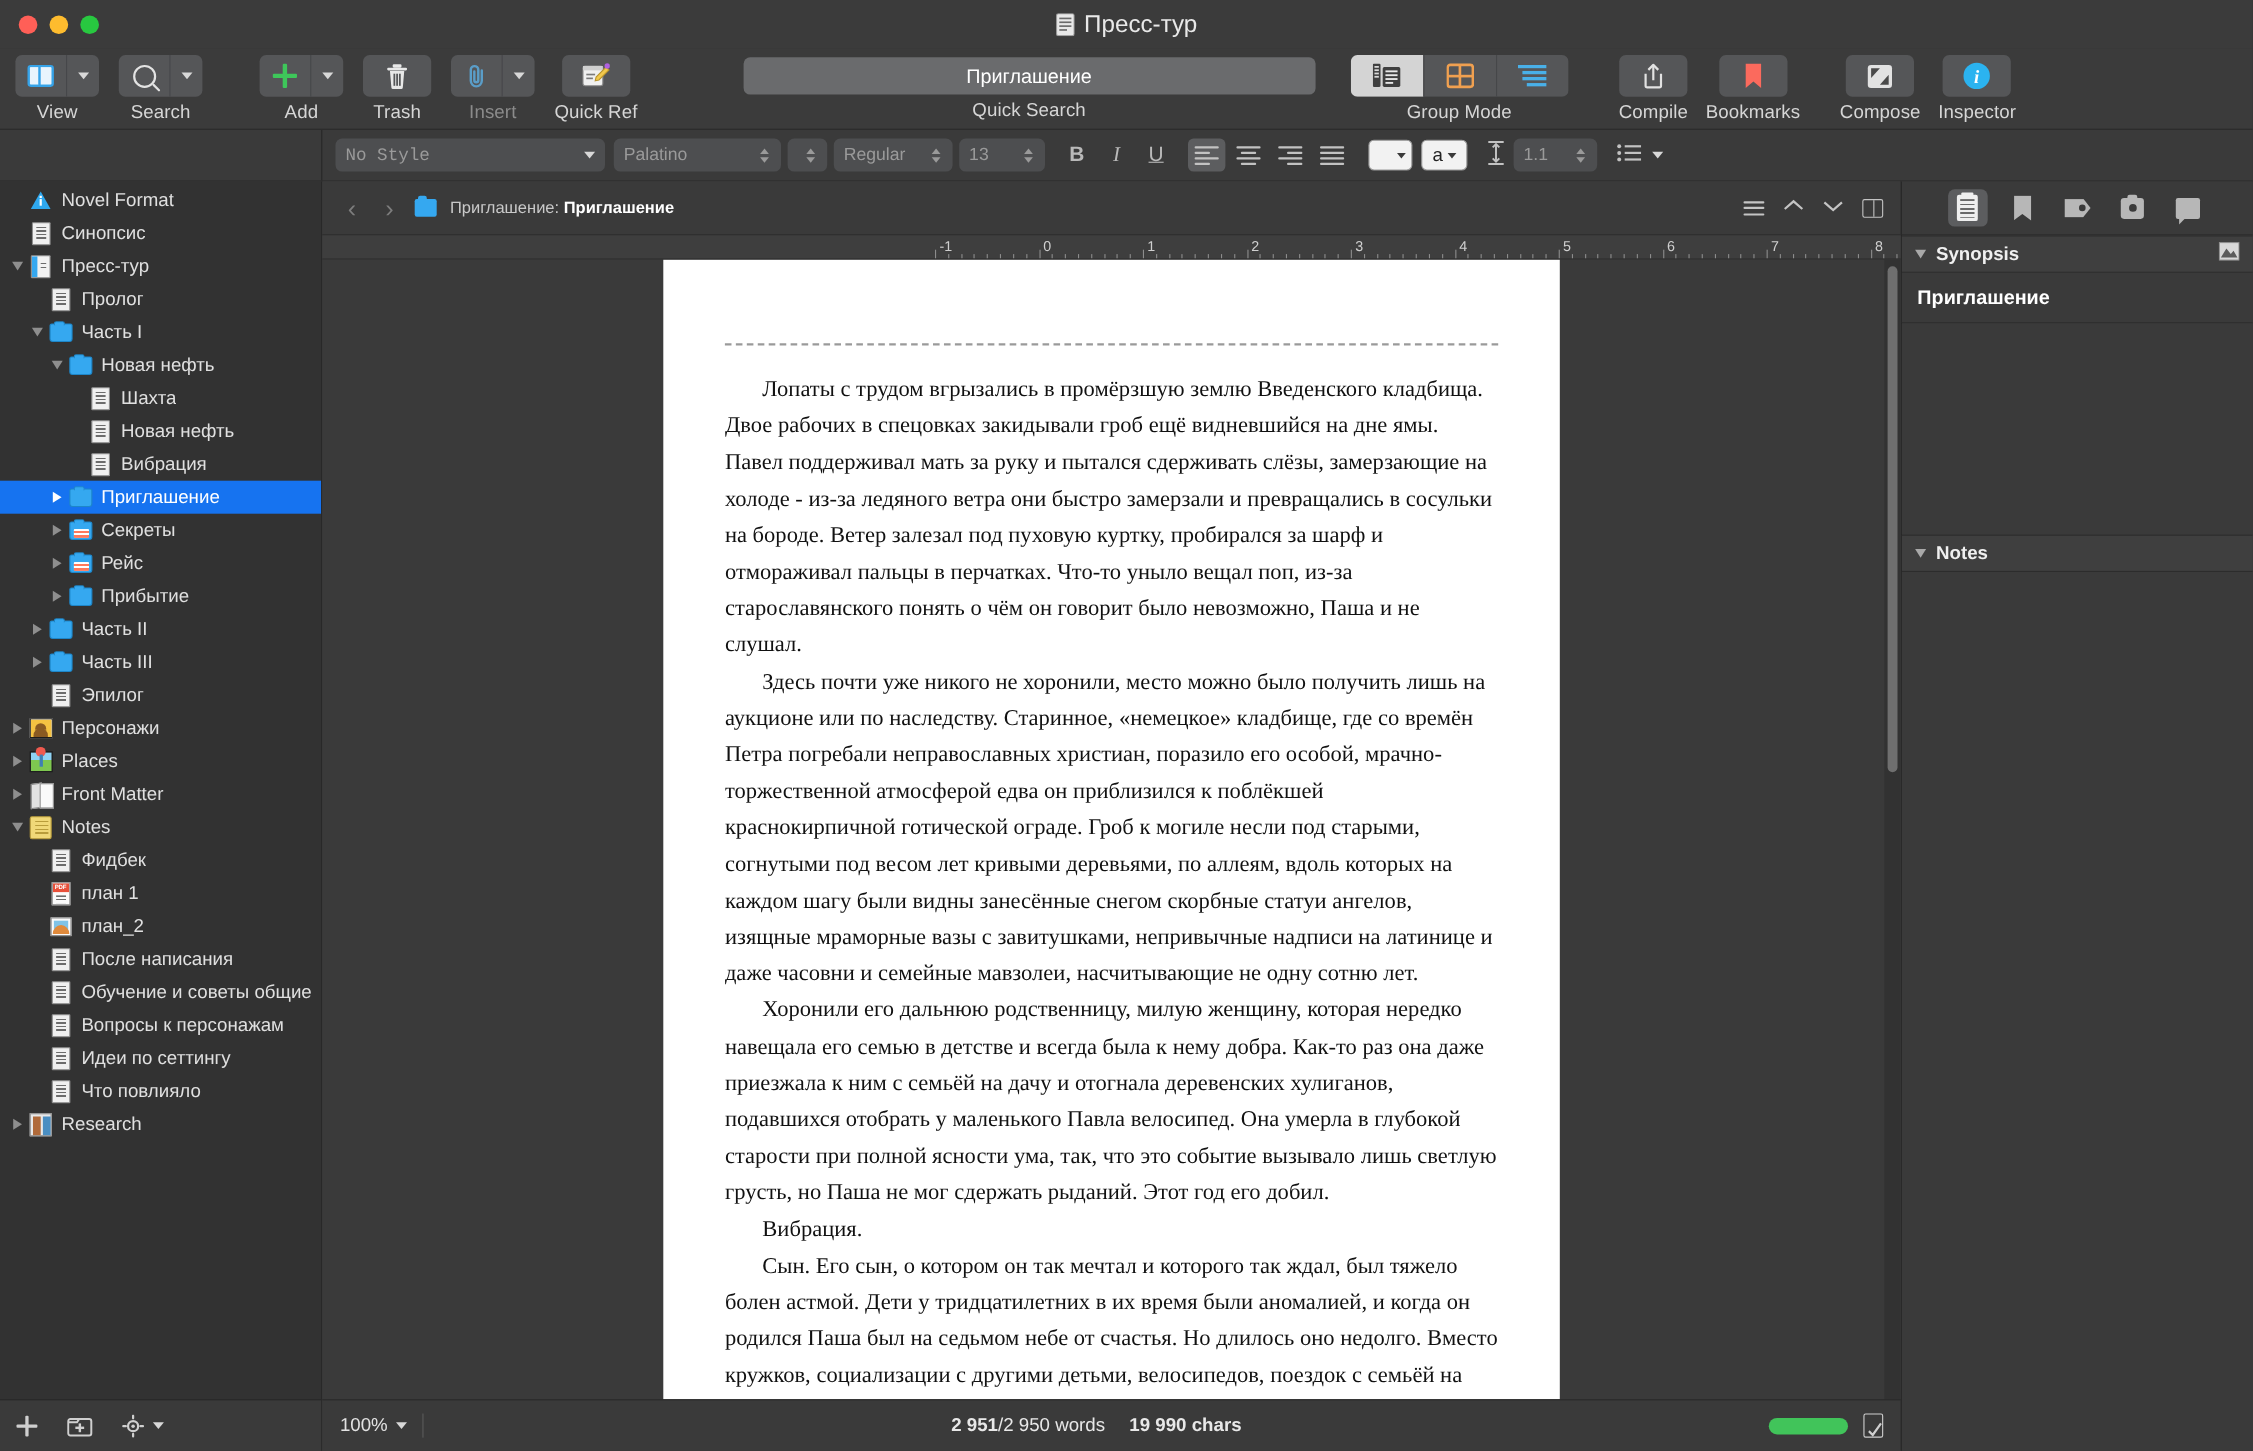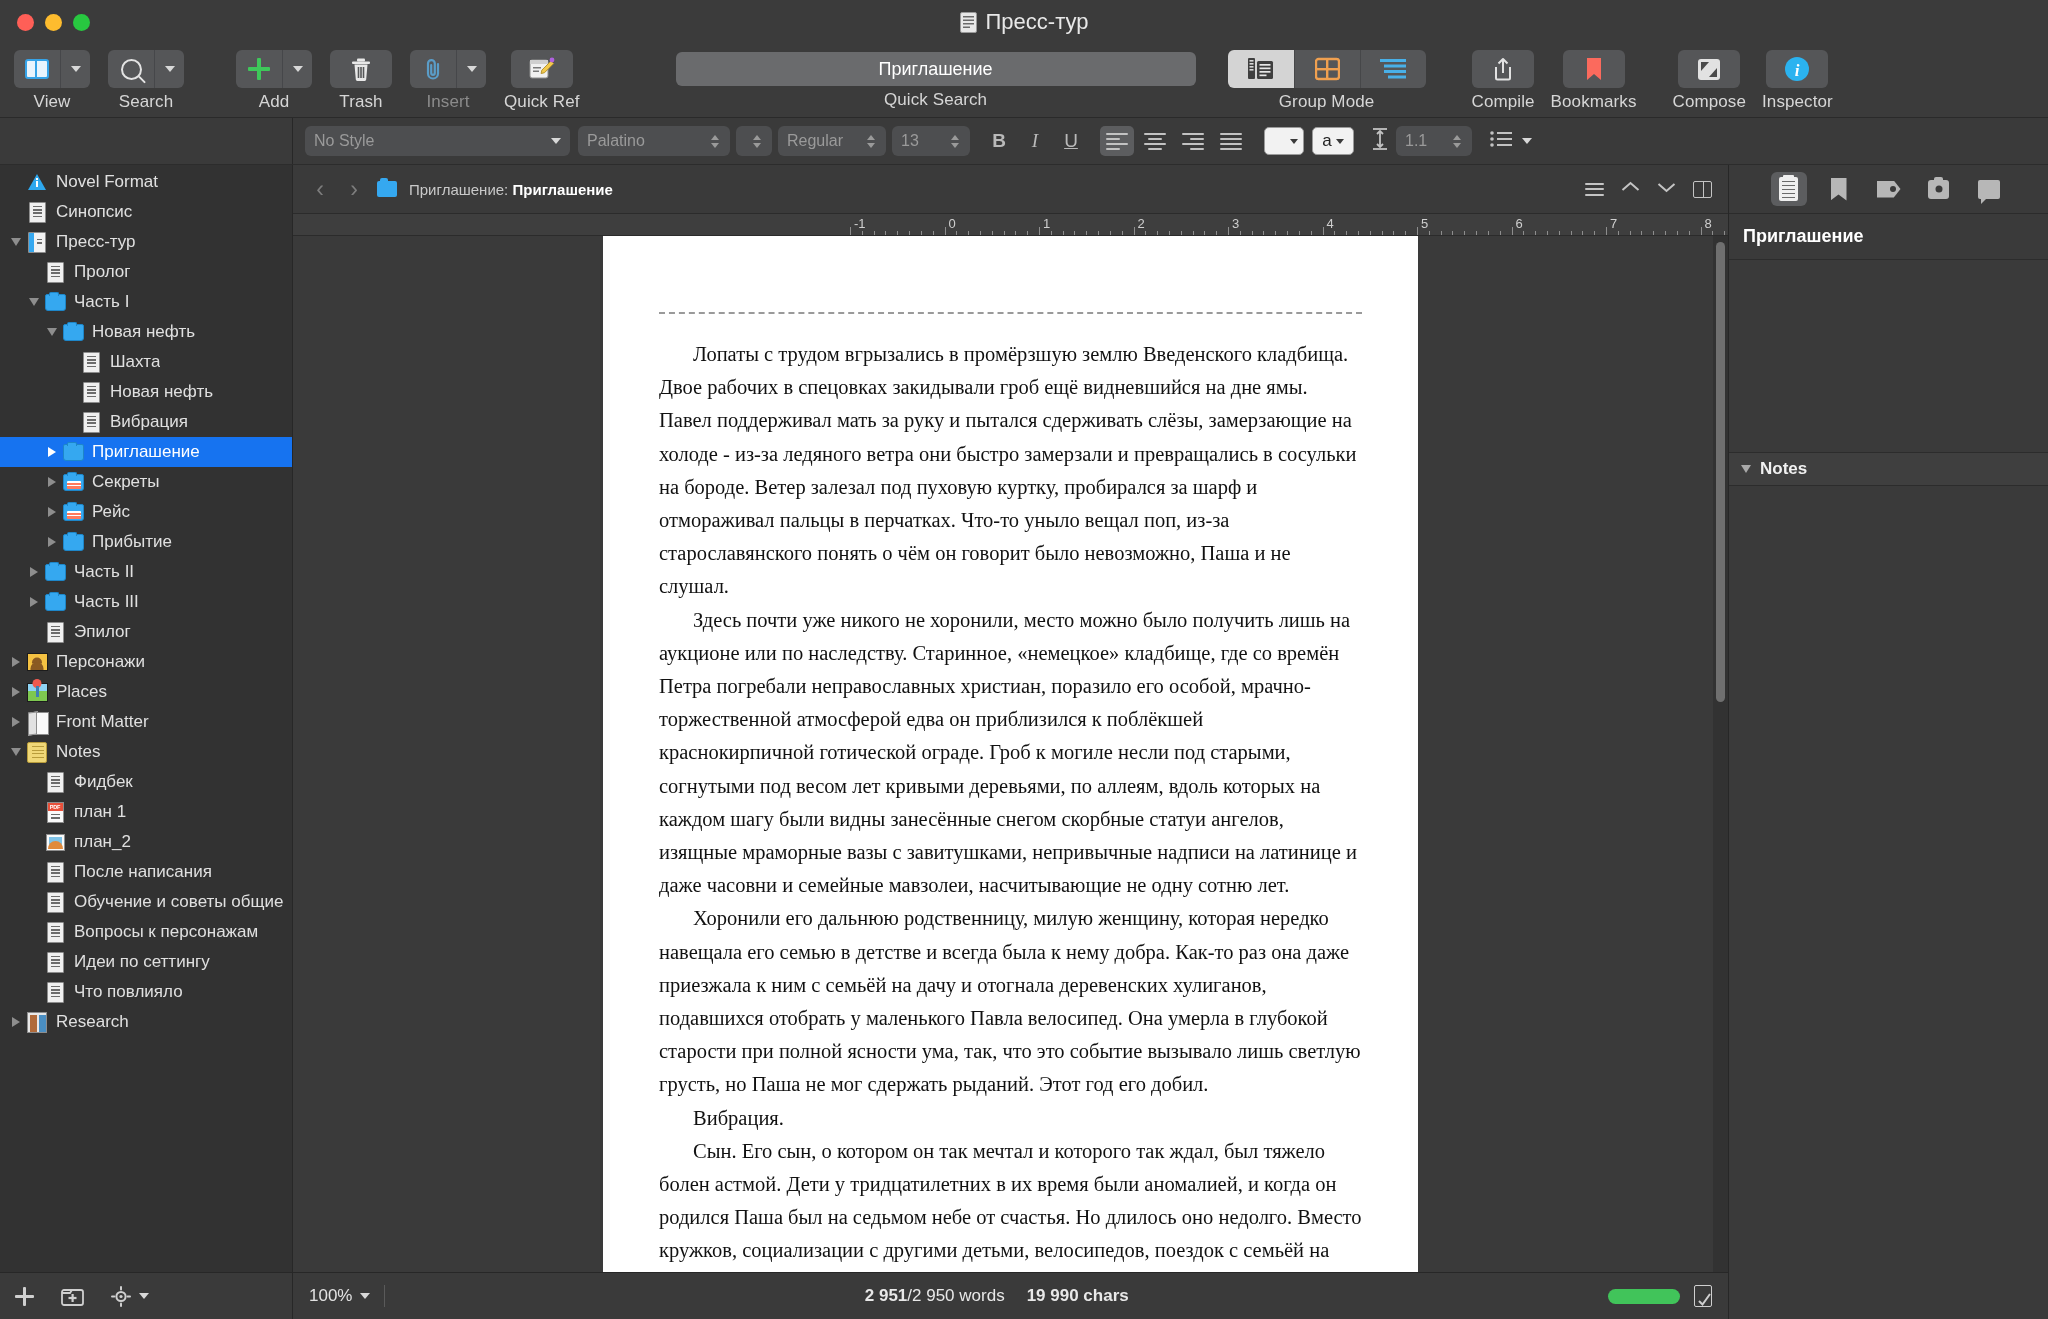--- a/index.html
+++ b/index.html
@@ -436,21 +436,21 @@
             <circle cx="13" cy="13" r="12" fill="#2bb3f0"></circle>
             <text x="13" y="19.5" font-size="17" font-family="Liberation Serif, serif" font-style="italic" font-weight="bold" fill="#fff" text-anchor="middle">i</text>
           </svg>
       </div>
       <span class="tb-label">Inspector</span>
     </div>
   </div>
 
   <div class="formatbar">
     <div class="fb-left-spacer"></div>
-    <div class="fb-field" style="width:265px; margin-left:12px;">
+    <div class="fb-field" style="width:245px; margin-left:12px;font-family:Liberation Mono, monospace;">
       <span class="v">No Style</span>
       <span class="chev"></span>
     </div>
     <div class="fb-field" style="width:152px; margin-left:8px;">
       <span class="v">Palatino</span>
       <span class="stepper">
           <i class="up"></i>
           <i class="down"></i>
         </span>
     </div>
@@ -1019,20 +1019,30 @@
             <span class="i-tag"></span>
           </span>
         <span class="insp-tab">
             <span class="i-cam"></span>
           </span>
         <span class="insp-tab">
             <span class="i-comment"></span>
           </span>
       </div>
 
+      <div class="insp-section-head">
+        <span class="disc"></span>
+        <span>Synopsis</span>
+        <span class="insp-img-btn">
+          <svg width="19" height="17" viewBox="0 0 19 17">
+              <rect x="0.5" y="0.5" width="18" height="16" fill="#d8d8d8" stroke="#8d8d8d"></rect>
+              <path d="M2 14 L7 6 L11 11 L13.5 8 L17 14 z" fill="#5c5c5c"></path>
+            </svg>
+        </span>
+      </div>
       <div class="synopsis-body">
         <div class="synopsis-title">Приглашение</div>
       </div>
       <div class="synopsis-fill"></div>
 
       <div class="insp-section-head">
         <span class="disc"></span>
         <span>Notes</span>
       </div>
       <div class="notes-body"></div>

